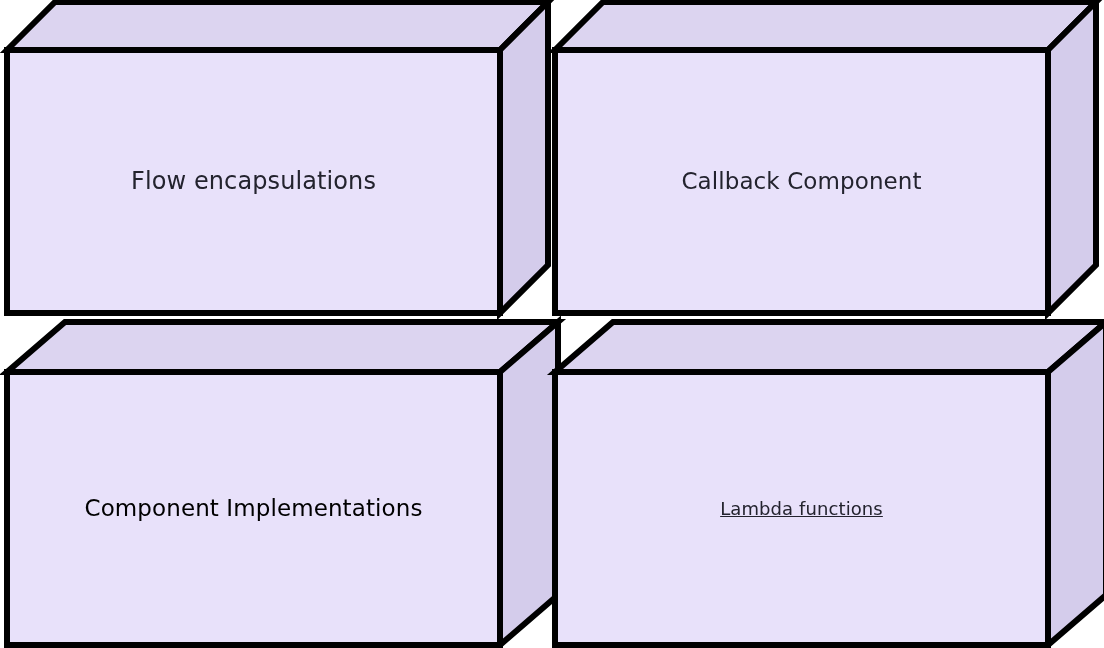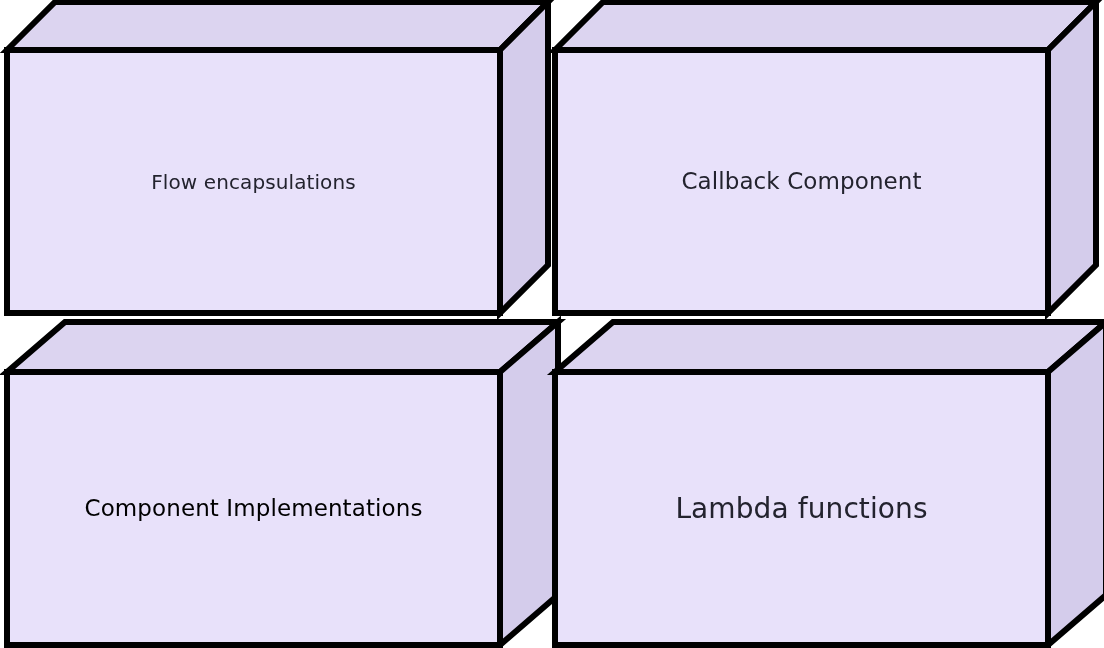--- a/index.html
+++ b/index.html
@@ -64,18 +64,18 @@
         <polygon points="500,372 558,322 558,595 500,645" fill="#D4CCEB" stroke="#000000" stroke-width="6" stroke-linejoin="miter"></polygon>
         <polygon points="7,372 500,372 500,645 7,645" fill="#E8E1FA" stroke="#000000" stroke-width="6" stroke-linejoin="miter"></polygon>
       </g>
       <g>
         <polygon points="555,372 613,322 1106,322 1048,372" fill="#DCD4F0" stroke="#000000" stroke-width="6" stroke-linejoin="miter"></polygon>
         <polygon points="1048,372 1106,322 1106,595 1048,645" fill="#D4CCEB" stroke="#000000" stroke-width="6" stroke-linejoin="miter"></polygon>
         <polygon points="555,372 1048,372 1048,645 555,645" fill="#E8E1FA" stroke="#000000" stroke-width="6" stroke-linejoin="miter"></polygon>
       </g>
     </svg>
   <div id="labels-layer">
-      <div class="box-label" style="left: 7px; top: 50px; width: 493px; height: 263px; color: rgb(35, 35, 46); font-size: 20px;">Flow encapsulations</div>
+      <div class="box-label" style="left: 7px; top: 50px; width: 493px; height: 263px; color: rgb(35, 35, 46); font-size: 24px;">Flow encapsulations</div>
       <div class="box-label" style="left: 555px; top: 50px; width: 493px; height: 263px; color: rgb(35, 35, 46); font-size: 23px;">Callback Component</div>
       <div class="box-label" style="left: 7px; top: 372px; width: 493px; height: 273px; color: #000000; font-size: 23px;">Component Implementations</div>
-      <div class="box-label" style="left: 555px; top: 372px; width: 493px; height: 273px; color: rgb(35, 35, 46); font-size: 28px;">Lambda functions</div>
+      <div class="box-label" style="left: 555px; top: 372px; width: 493px; height: 273px; color: rgb(35, 35, 46); font-size: 18px; text-decoration: underline;">Lambda functions</div>
     </div>
 </div>
 
 </body></html>

